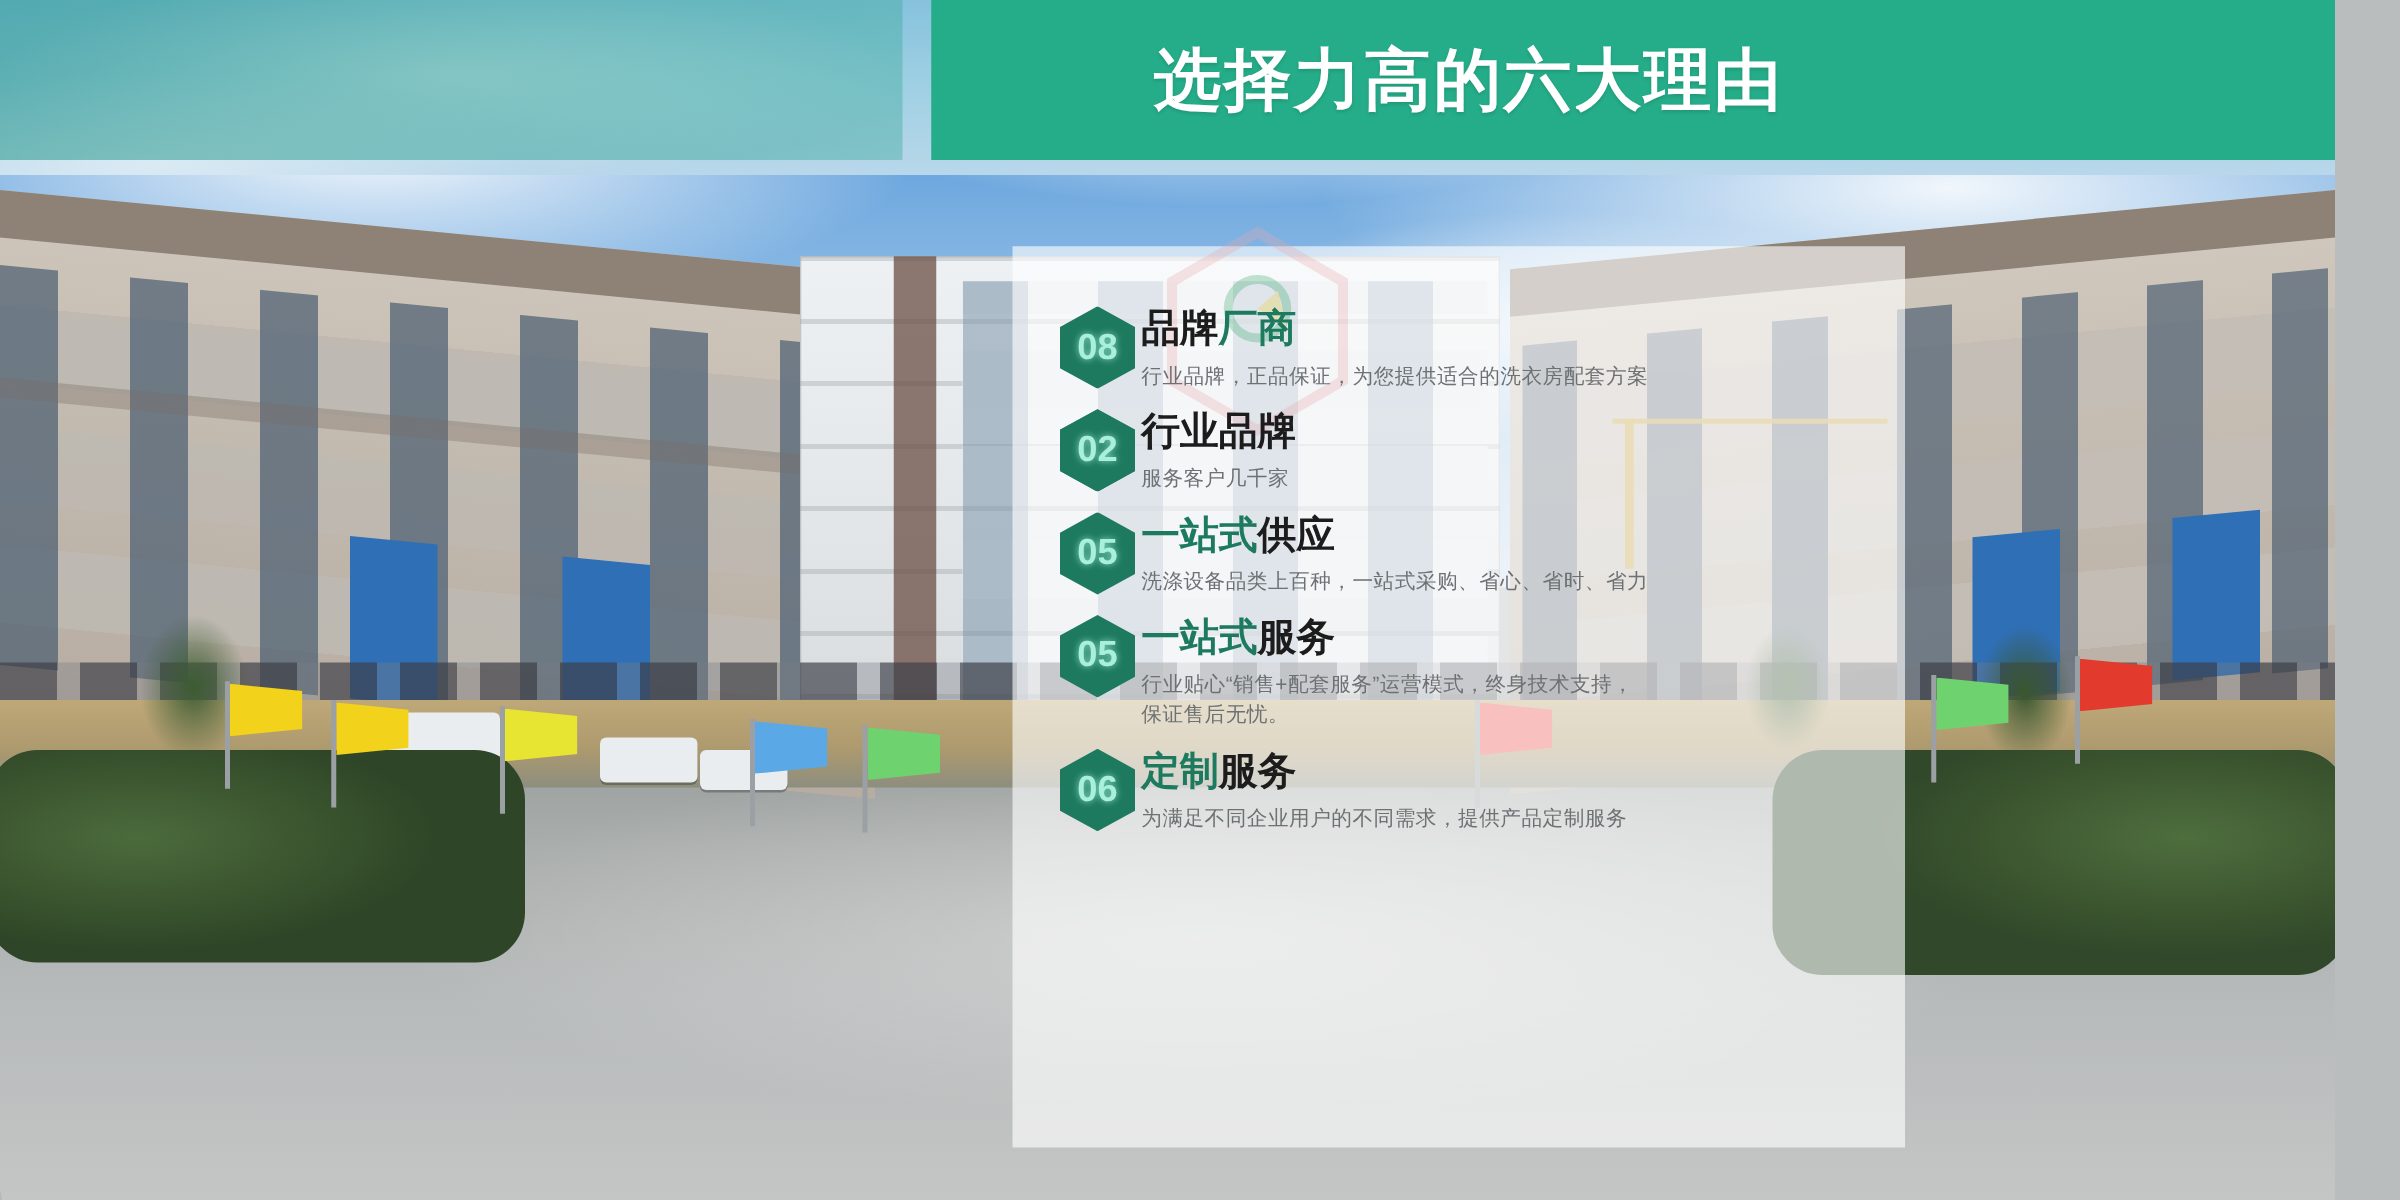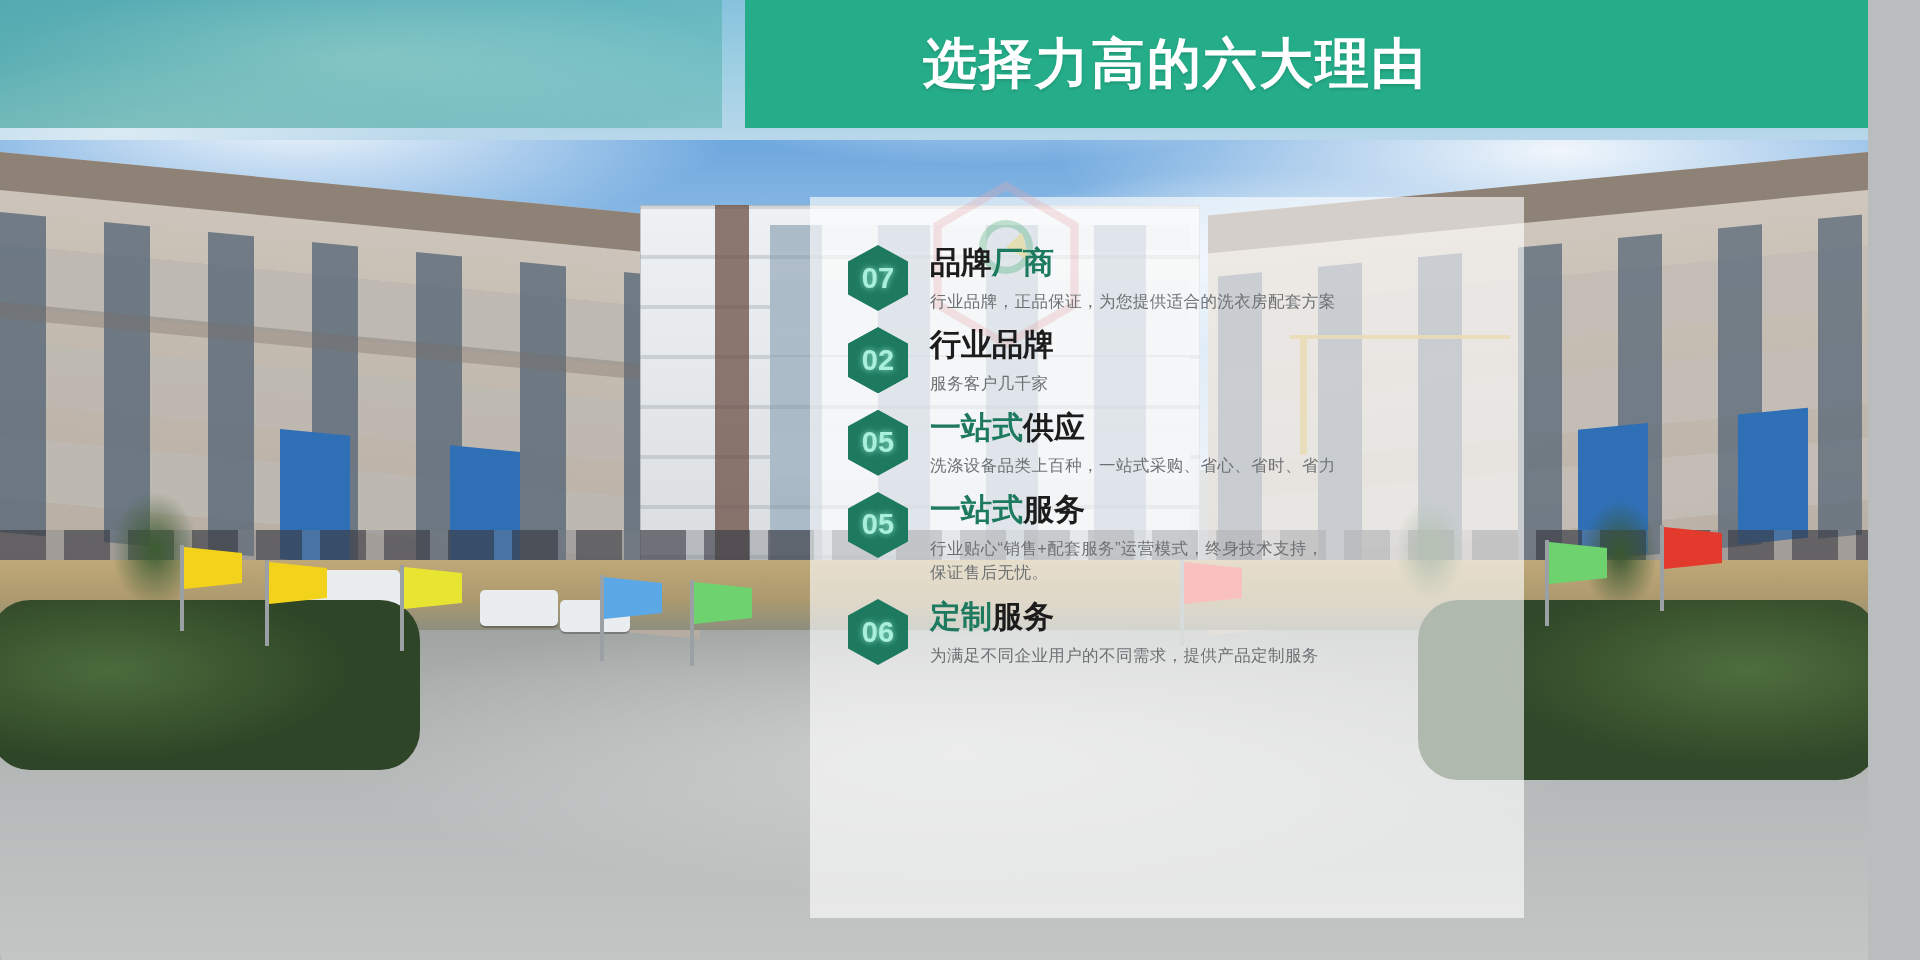--- a/index.html
+++ b/index.html
@@ -149,21 +149,21 @@
   .items{position:absolute;left:38px;top:48px;width:640px;}
   .item{position:relative;margin-bottom:14px;}
   .hexwrap{position:absolute;left:0;top:0;width:60px;height:66px;}
   .hex{
     width:60px;height:66px;background:#1d7a5f;
     clip-path:polygon(50% 0%,100% 25%,100% 75%,50% 100%,0% 75%,0% 25%);
     display:flex;align-items:center;justify-content:center;
     color:#a9f0dc;font-size:29px;font-weight:bold;letter-spacing:0px;
     text-shadow:0 0 6px rgba(180,255,235,.75);
   }
-  .txt{margin-left:82px;}
+  .txt{margin-left:65px;}
   .ttl{font-size:31px;font-weight:bold;line-height:1.18;white-space:nowrap;}
   .ttl .g{color:#1d7a5f;}
   .ttl .d{color:#1c1c1c;}
   .desc{
     margin-top:7px;font-size:16.5px;line-height:1.5;color:#6d7173;
     white-space:pre-line;letter-spacing:.4px;
   }
   .watermark{
     position:absolute;left:106px;top:-22px;width:180px;height:180px;opacity:.30;
     pointer-events:none;
@@ -259,21 +259,21 @@
     <svg class="watermark" viewBox="0 0 200 200">
       <polygon points="100,12 176,56 176,144 100,188 24,144 24,56" fill="none" stroke="#e7a9ae" stroke-width="9"></polygon>
       <circle cx="100" cy="80" r="26" fill="none" stroke="#3aa86f" stroke-width="8"></circle>
       <path d="M100 80 L126 96 L118 64 Z" fill="#f0d13a"></path>
     </svg>
 
     <div class="items">
 
       <div class="item">
         <div class="hexwrap">
-          <div class="hex">07</div>
+          <div class="hex">08</div>
         </div>
         <div class="txt">
           <div class="ttl"><span class="d">品牌</span><span class="g">厂商</span></div>
           <div class="desc">行业品牌，正品保证，为您提供适合的洗衣房配套方案</div>
         </div>
       </div>
 
       <div class="item">
         <div class="hexwrap">
           <div class="hex">02</div>

